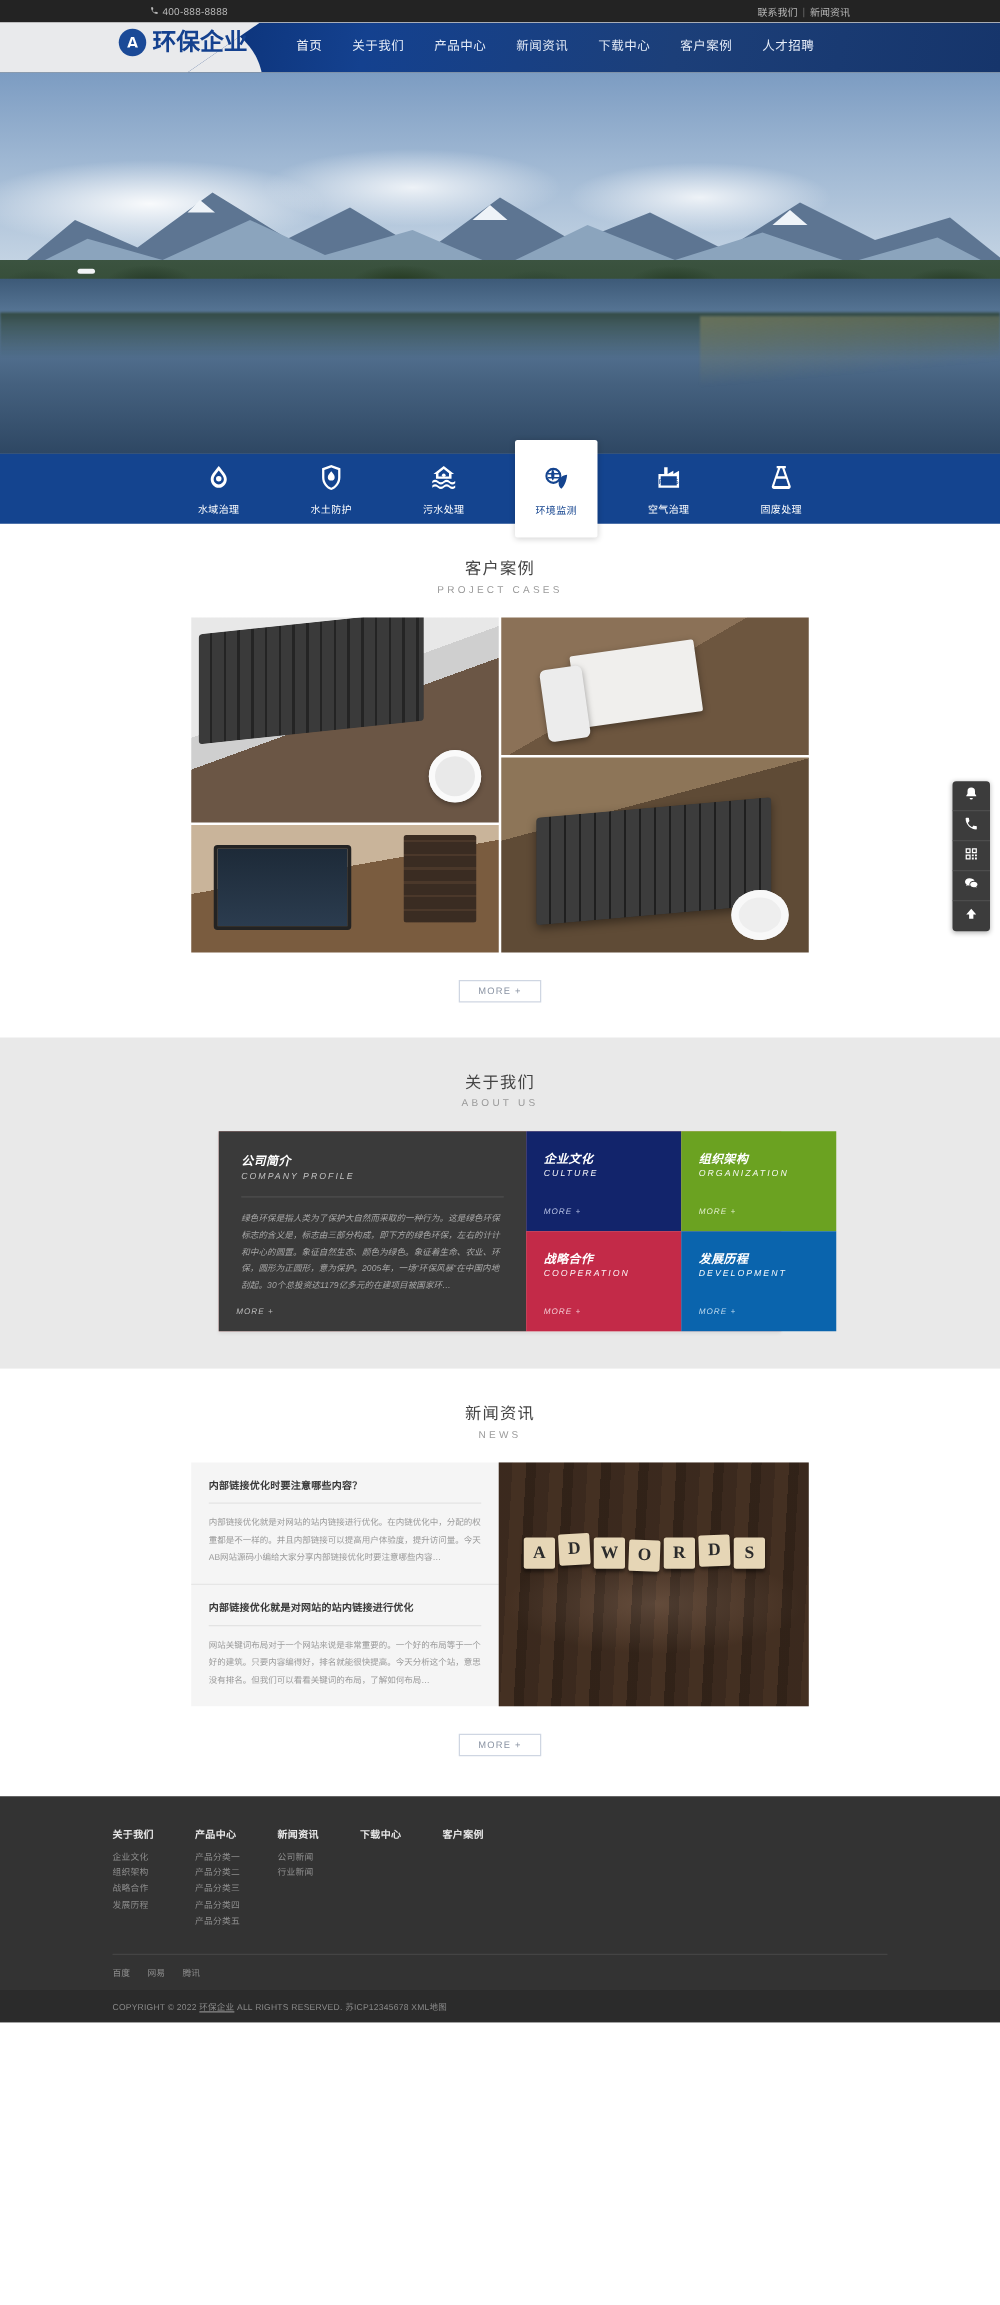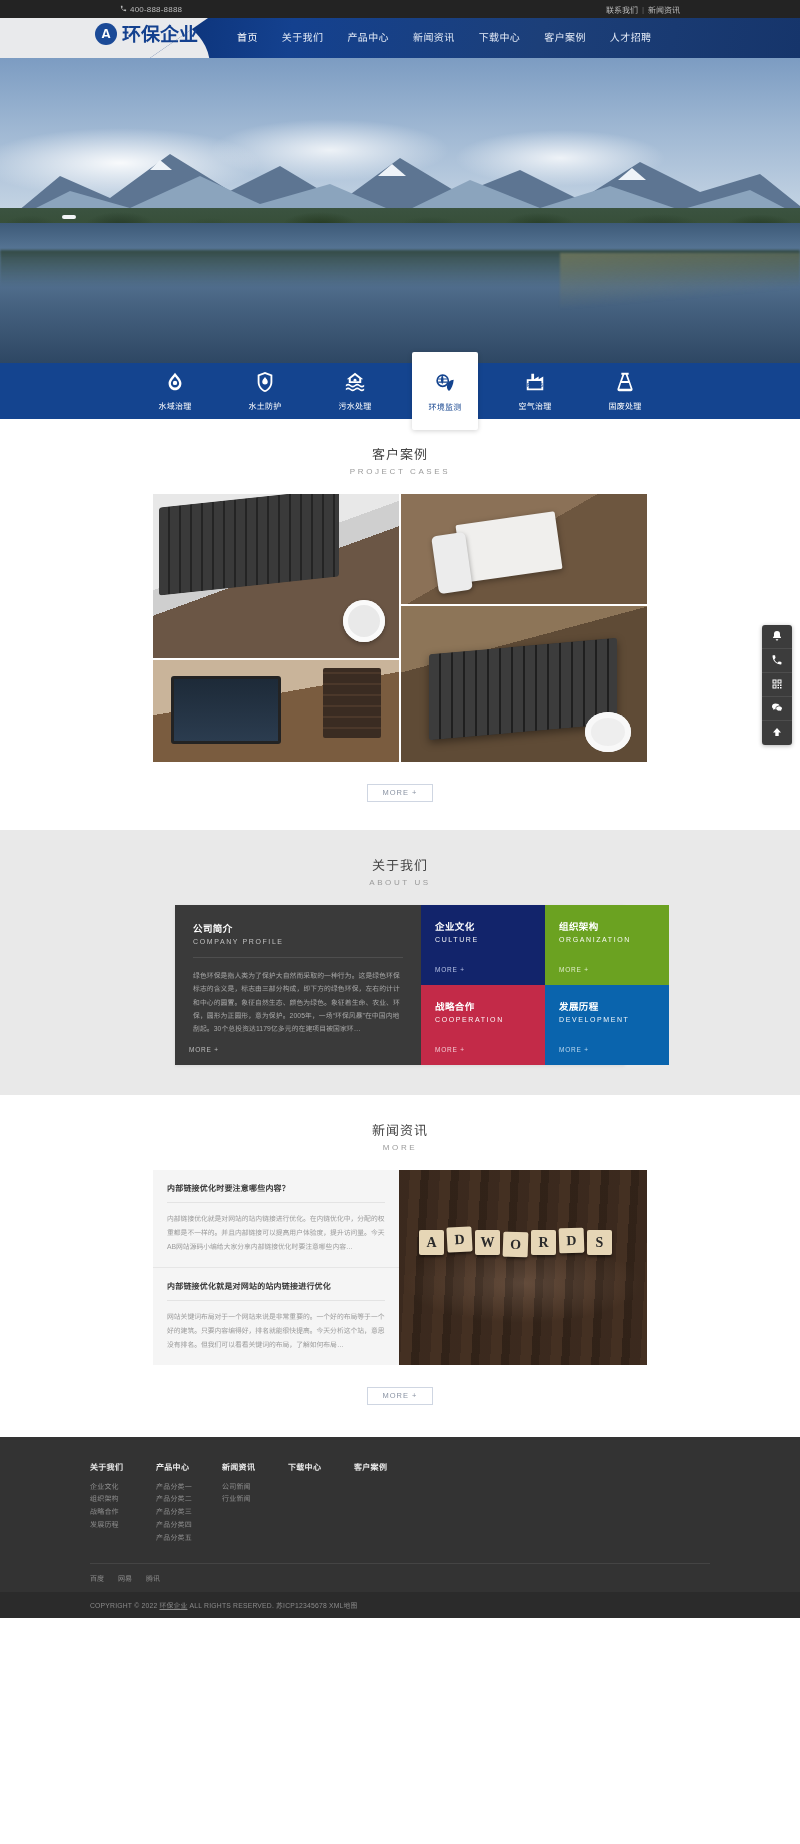--- a/index.html
+++ b/index.html
@@ -254,20 +254,21 @@
 
   
   .about { background: #e9e9e9; padding-bottom: 30px; }
   .about-grid {
     width: 450px; margin: 0 auto;
     display: grid;
     grid-template-columns: 246px 124px 124px;
     grid-template-rows: 80px 80px;
     background:#fca5a5;
     box-shadow: 0 1px 3px rgba(0,0,0,.08);
+    font-style: italic;
   }
   .tile { padding: 14px 14px 0; position: relative; }
   .tile .t-cn { font-size: 9.5px; font-weight: bold; letter-spacing: .4px; }
   .tile .t-en { font-size: 7px; letter-spacing: 1.6px; margin-top: 3px; opacity: .95; }
   .tile .t-more { position: absolute; left: 14px; bottom: 12px; font-size: 6.5px; letter-spacing: .8px; text-decoration: none; }
   .profile {
     grid-row: 1 / span 2; grid-column: 1;
     background: #3a3a3a; color: #fff; padding: 16px 18px;
   }
   .profile .t-cn { color:#fff; }
@@ -541,21 +542,21 @@
         <div class="t-cn">发展历程</div>
         <div class="t-en">DEVELOPMENT</div>
         <a href="#" class="t-more">MORE +</a>
       </div>
     </div>
   </div>
 
   <div class="news">
     <div class="sec-title">
       <div class="cn">新闻资讯</div>
-      <div class="en">MORE</div>
+      <div class="en">NEWS</div>
     </div>
     <div class="news-grid">
       <div class="news-list">
         <div class="news-item">
           <a href="#" class="n-title">内部链接优化时要注意哪些内容？</a>
           <div class="n-rule"></div>
           <div class="n-desc">内部链接优化就是对网站的站内链接进行优化。在内链优化中，分配的权重都是不一样的。并且内部链接可以提高用户体验度，提升访问量。今天AB网站源码小编给大家分享内部链接优化时要注意哪些内容…</div>
         </div>
         <div class="news-item">
           <a href="#" class="n-title">内部链接优化就是对网站的站内链接进行优化</a>

